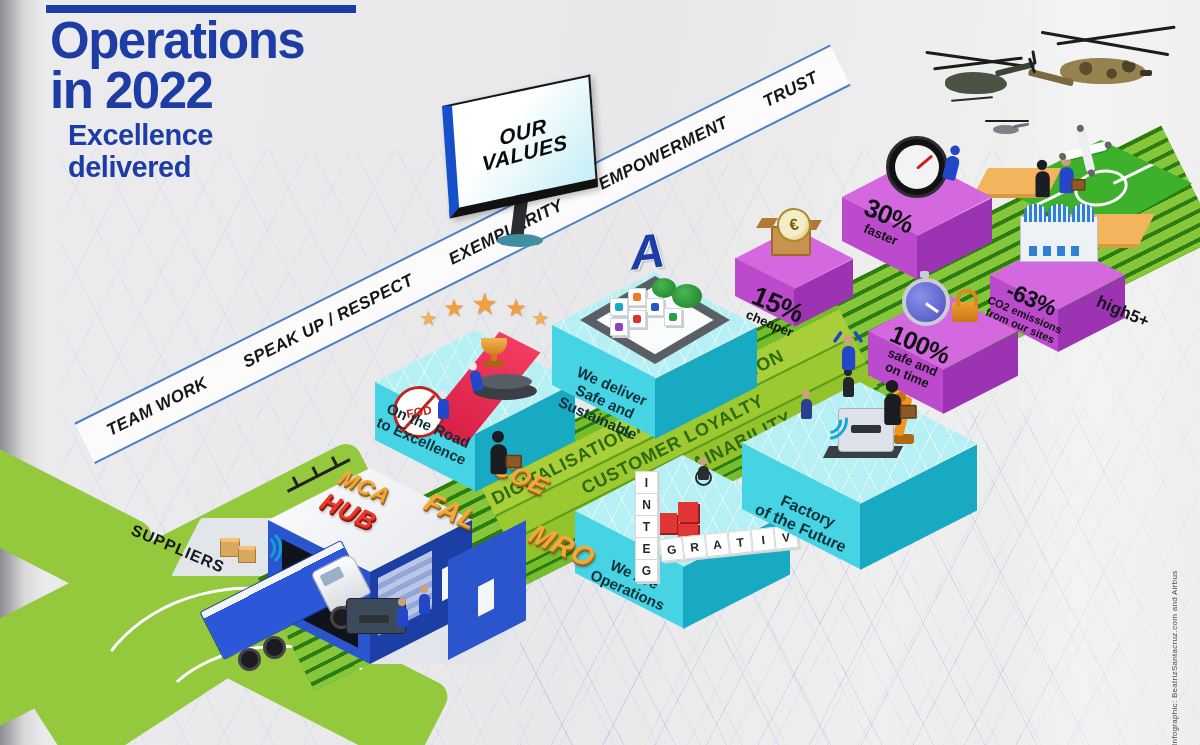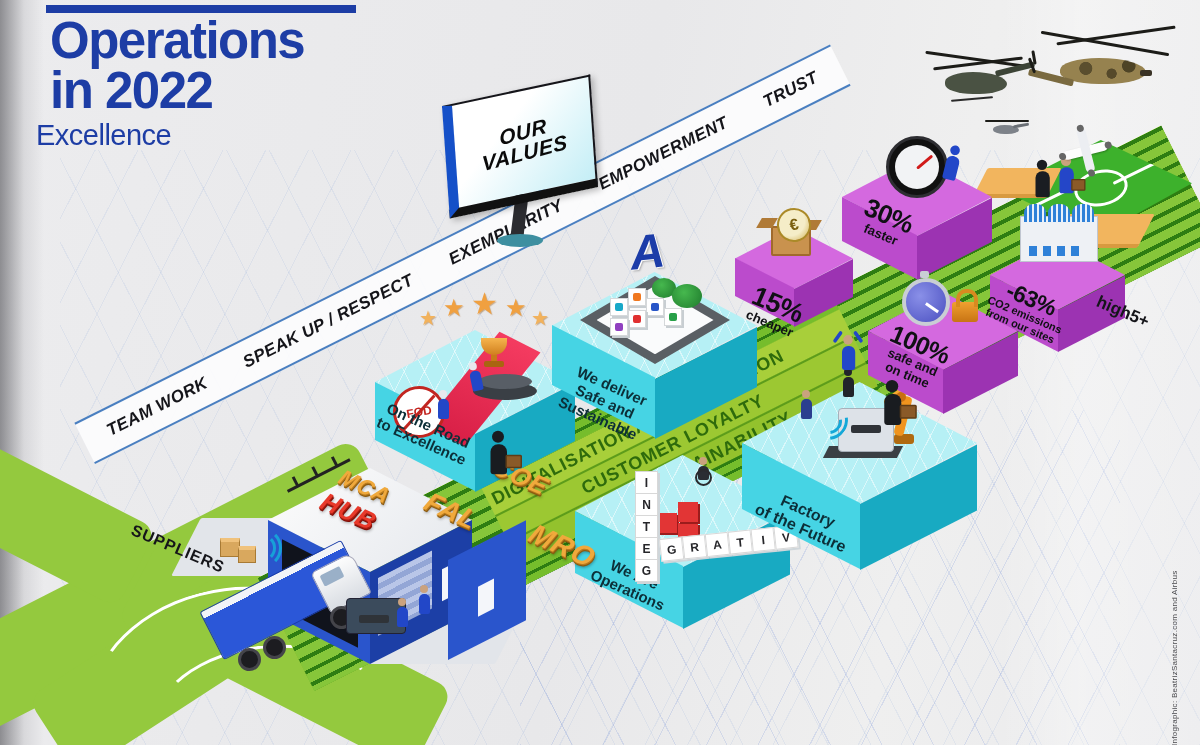--- a/index.html
+++ b/index.html
@@ -13,21 +13,21 @@
   .light-band{left:1000px;top:0;width:200px;height:100%;background:linear-gradient(to right,transparent,rgba(255,255,255,.35) 40%,rgba(255,255,255,.2));z-index:1;}
   .grid1{left:60px;top:150px;right:0;bottom:0;z-index:1;
     background:repeating-linear-gradient(63deg,rgba(100,140,210,.10) 0 1px,transparent 1px 38px),
                repeating-linear-gradient(-63deg,rgba(100,140,210,.10) 0 1px,transparent 1px 38px);}
   .grid2{left:520px;top:410px;width:600px;height:335px;z-index:1;opacity:.55;
     background:repeating-linear-gradient(63deg,rgba(70,110,210,.28) 0 1px,transparent 1px 46px),
                repeating-linear-gradient(-63deg,rgba(70,110,210,.28) 0 1px,transparent 1px 46px);}
   
   .top-bar{left:46px;top:5px;width:310px;height:8px;background:#1d3da5;z-index:9;}
   .title{left:50px;top:16px;z-index:9;color:#1d3da5;font-weight:bold;font-size:51px;line-height:.99;letter-spacing:-1.5px;}
-  .subtitle{left:36px;top:120px;z-index:9;color:#1d3da5;font-weight:normal;font-size:29px;line-height:1.1;letter-spacing:-.5px;}
+  .subtitle{left:68px;top:120px;z-index:9;color:#1d3da5;font-weight:bold;font-size:29px;line-height:1.1;letter-spacing:-.5px;}
   
   .ribbon{left:95px;top:418px;width:845px;height:46px;transform:rotate(-26.6deg);transform-origin:0 100%;
     background:rgba(252,252,253,.92);border-top:2px solid #4a7fc0;border-bottom:2px solid #4a7fc0;
     display:flex;align-items:center;justify-content:space-between;padding:0 26px;box-sizing:border-box;z-index:4;}
   .ribbon span{font-style:italic;font-weight:bold;font-size:17px;color:#15151a;white-space:nowrap;letter-spacing:.4px;}
   
   .billboard{left:425px;top:82px;width:190px;height:165px;z-index:9;}
   .bb-board{position:absolute;left:20px;top:8px;width:138px;height:102px;transform:rotate(-4deg) skewY(-8deg);
     background:linear-gradient(135deg,#ffffff 35%,#c4eef6);border:2px solid #15151a;border-left:10px solid #1550c8;border-bottom:9px solid #111;
     display:flex;flex-direction:column;align-items:center;justify-content:center;box-shadow:3px 3px 6px rgba(0,0,0,.25);}
@@ -165,20 +165,21 @@
   <div class="abs edge-left"></div>
   <div class="abs light-band"></div>
 
   <div class="abs top-bar"></div>
   <div class="abs title">
     <div>Operations</div>
     <div>in 2022</div>
   </div>
   <div class="abs subtitle">
     <div>Excellence</div>
+    <div>delivered</div>
   </div>
 
   <div class="abs ribbon">
     <span>TEAM WORK</span>
     <span>SPEAK UP / RESPECT</span>
     <span>EXEMPLARITY</span>
     <span>EMPOWERMENT</span>
     <span>TRUST</span>
   </div>
 

